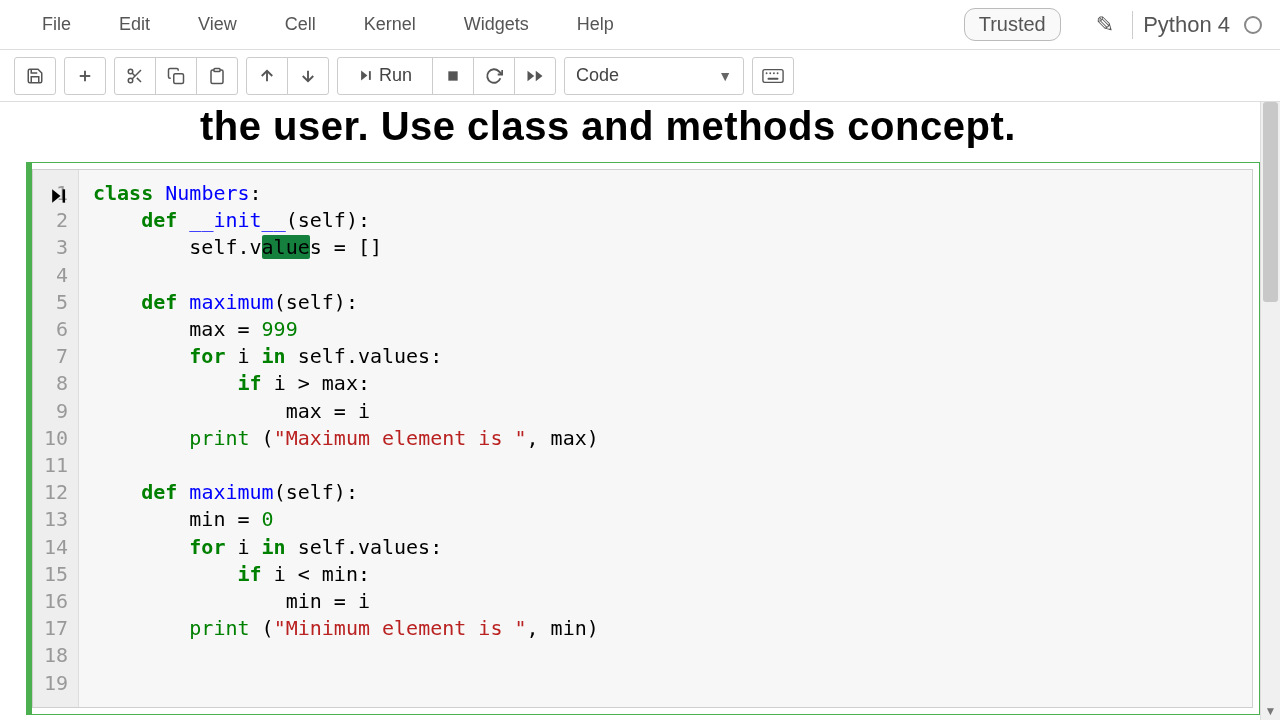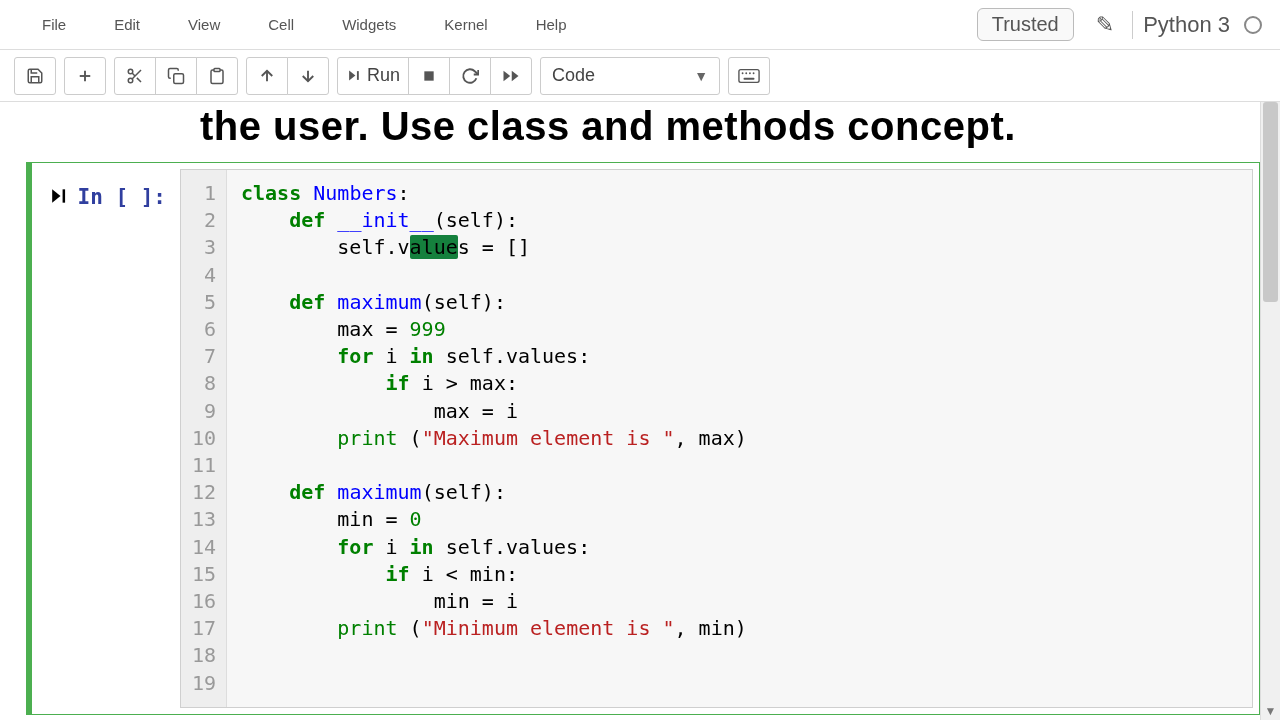--- a/index.html
+++ b/index.html
@@ -15,33 +15,33 @@
   }
   .menubar {
     display: flex;
     align-items: center;
     height: 50px;
     border-bottom: 1px solid #ddd;
     padding: 0 18px;
     gap: 0;
   }
   .menubar .menu-item {
-    font-size: 15px;
+    font-size: 18px;
     color: #555;
     padding: 6px 24px;
     cursor: pointer;
   }
   .menubar .spacer { flex: 1; }
   .trusted-box {
     border: 1px solid #bbb;
-    border-radius: 6px;
+    border-radius: 11px;
     padding: 4px 14px;
     font-size: 20px;
     color: #555;
-    margin-right: 14px;
+    margin-right: 27px;
     background: #f9f9f9;
   }
   .edit-icon {
     font-size: 22px;
     color: #555;
     padding: 0 8px;
     cursor: pointer;
   }
   .kernel-sep {
     border-left: 1px solid #ccc;
@@ -80,21 +80,21 @@
     align-items: center;
     justify-content: center;
     font-size: 18px;
     cursor: pointer;
     border-radius: 3px;
     color: #444;
   }
   .toolbar .btn-group .tbtn { border-radius: 0; margin-left: -1px; }
   .toolbar .btn-group .tbtn:first-child { border-radius: 3px 0 0 3px; margin-left: 0; }
   .toolbar .btn-group .tbtn:last-child { border-radius: 0 3px 3px 0; }
-  .run-btn { width: 72px; gap: 6px; font-size: 18px; }
+  .run-btn { width: 96px; gap: 6px; font-size: 18px; }
   .cell-type-select {
     border: 1px solid #ccc;
     height: 38px;
     width: 180px;
     font-size: 18px;
     padding: 0 11px;
     border-radius: 3px;
     color: #444;
     background: #fff;
     display:flex; align-items:center; justify-content:space-between;
@@ -205,28 +205,28 @@
   .vscroll .arrow.down { bottom:2px; }
 </style>
 </head>
 <body>
 
 <div class="menubar">
   <div class="menu-item">File</div>
   <div class="menu-item">Edit</div>
   <div class="menu-item">View</div>
   <div class="menu-item">Cell</div>
+  <div class="menu-item">Kernel</div>
   <div class="menu-item">Widgets</div>
-  <div class="menu-item">Kernel</div>
   <div class="menu-item">Help</div>
   <div class="spacer"></div>
   <div class="trusted-box">Trusted</div>
   <div class="edit-icon">✎</div>
   <div class="kernel-sep"></div>
-  <div class="kernel-name">Python 3</div>
+  <div class="kernel-name">Python 4</div>
   <span class="kernel-indicator"></span>
 </div>
 
 <div class="toolbar">
   <div class="tbtn">
     <svg width="18" height="18" viewBox="0 0 24 24" fill="none" stroke="#555" stroke-width="2">
         <path d="M19 21H5a2 2 0 0 1-2-2V5a2 2 0 0 1 2-2h11l5 5v11a2 2 0 0 1-2 2z"></path>
         <polyline points="17 21 17 13 7 13 7 21"></polyline>
         <polyline points="7 3 7 8 15 8"></polyline>
       </svg>
@@ -319,21 +319,20 @@
 <div class="notebook-area">
   <div class="heading-frag">the user. Use class and methods concept.</div>
 
   <div class="code-cell">
     <div class="run-cell-icon">
       <svg width="20" height="22" viewBox="0 0 24 24" fill="#000">
           <polygon points="5 4 15 12 5 20 5 4"></polygon>
           <line x1="19" y1="4" x2="19" y2="20" stroke="#000" stroke-width="3"></line>
         </svg>
     </div>
-    <div class="prompt">In [ ]:</div>
     <div class="editor">
       <div class="gutter">
         <div>1</div>
         <div>2</div>
         <div>3</div>
         <div>4</div>
         <div>5</div>
         <div>6</div>
         <div>7</div>
         <div>8</div>

